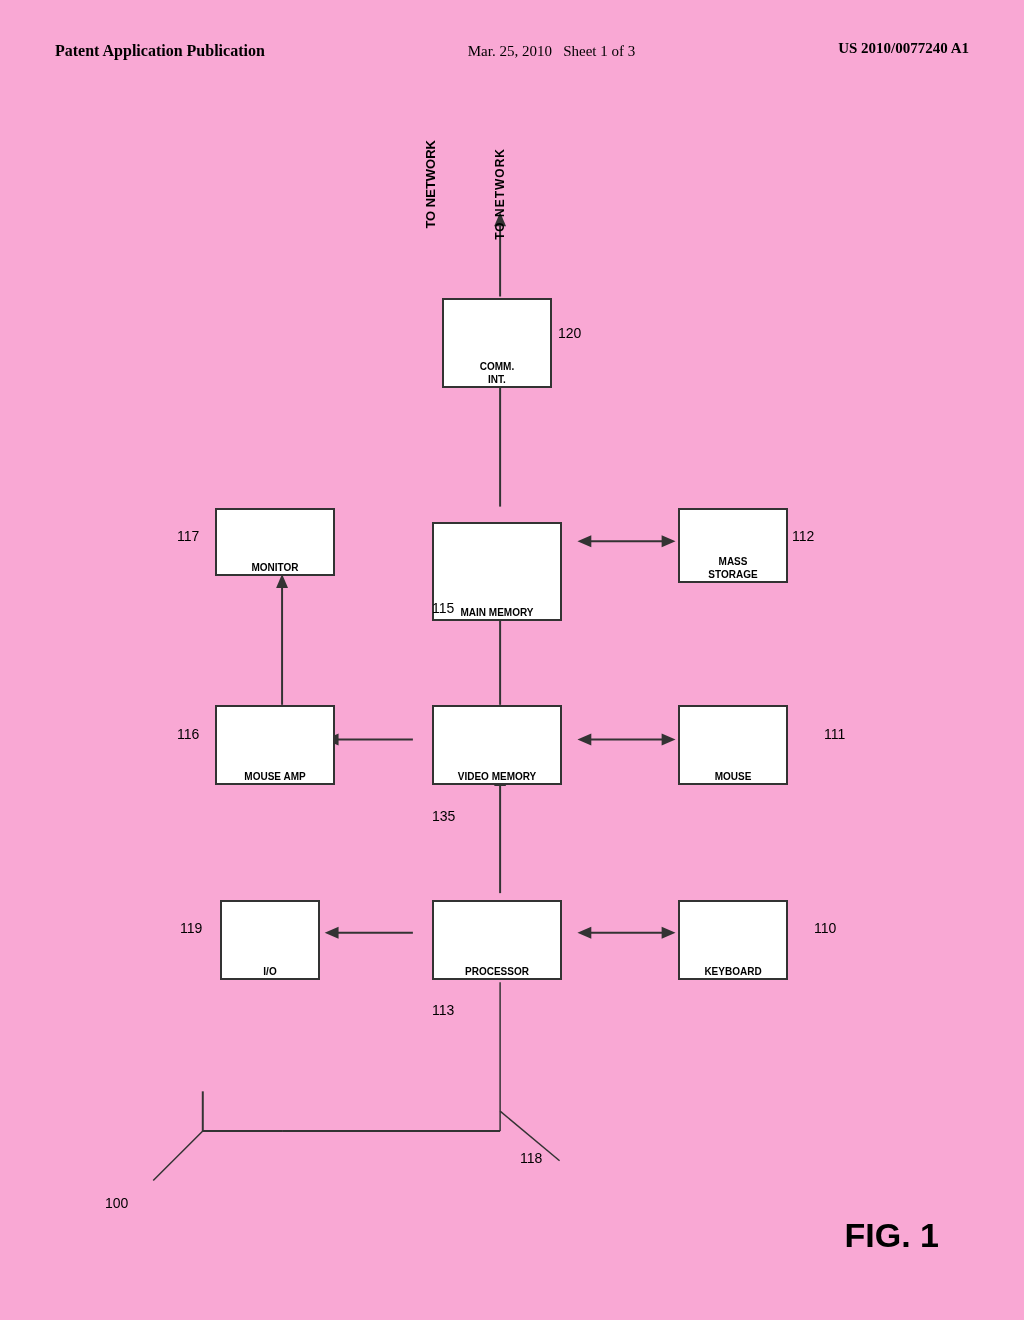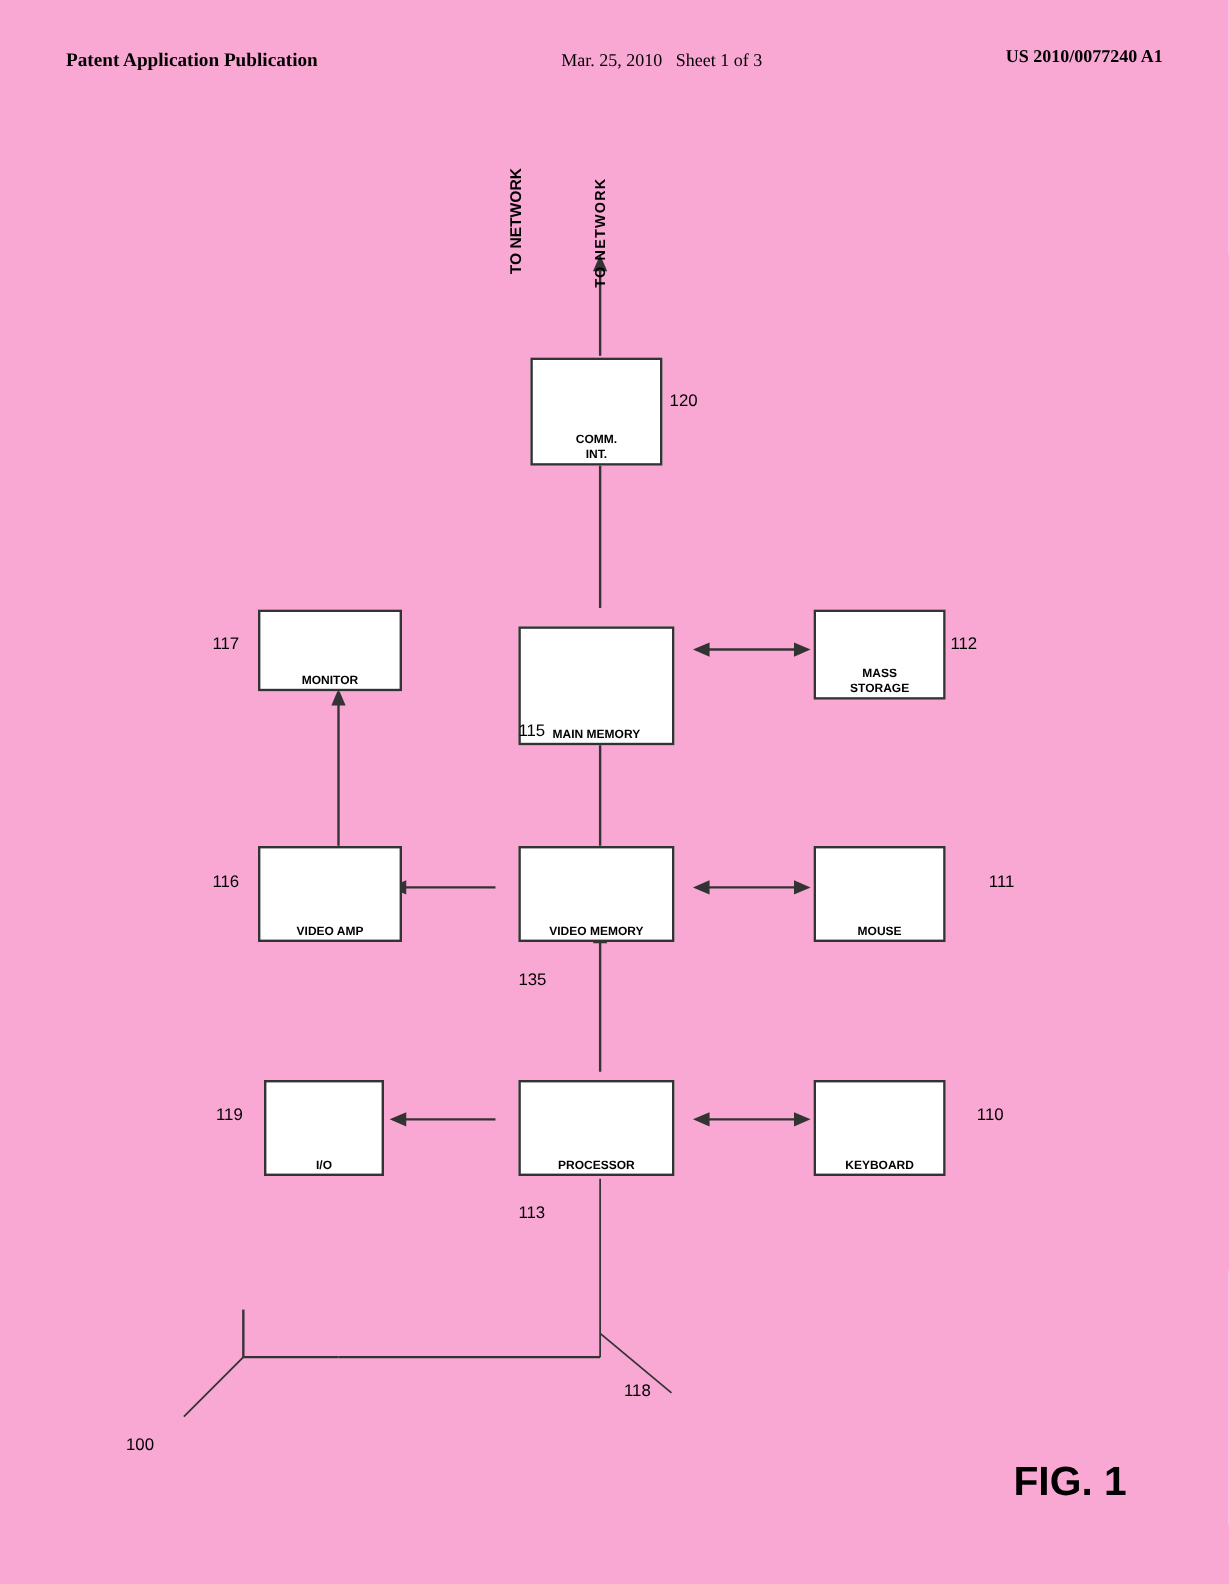--- a/index.html
+++ b/index.html
@@ -153,21 +153,21 @@
       <span>MASS<br>STORAGE</span>
     </div>
     <div class="ref-number" style="left:742px; top:398px;">112</div>
 
     <div class="box" style="width:120px; height:68px; left:165px; top:378px;">
       <span>MONITOR</span>
     </div>
     <div class="ref-number" style="left:127px; top:398px;">117</div>
 
     <div class="box" style="width:120px; height:80px; left:165px; top:575px;">
-      <span>VIDEO AMP</span>
+      <span>MOUSE AMP</span>
     </div>
     <div class="ref-number" style="left:127px; top:596px;">116</div>
 
     <div class="box" style="width:130px; height:80px; left:382px; top:575px;">
       <span>VIDEO MEMORY</span>
     </div>
     <div class="ref-number" style="left:382px; top:678px;">135</div>
 
     <div class="box" style="width:110px; height:80px; left:628px; top:575px;">
       <span>MOUSE</span>

